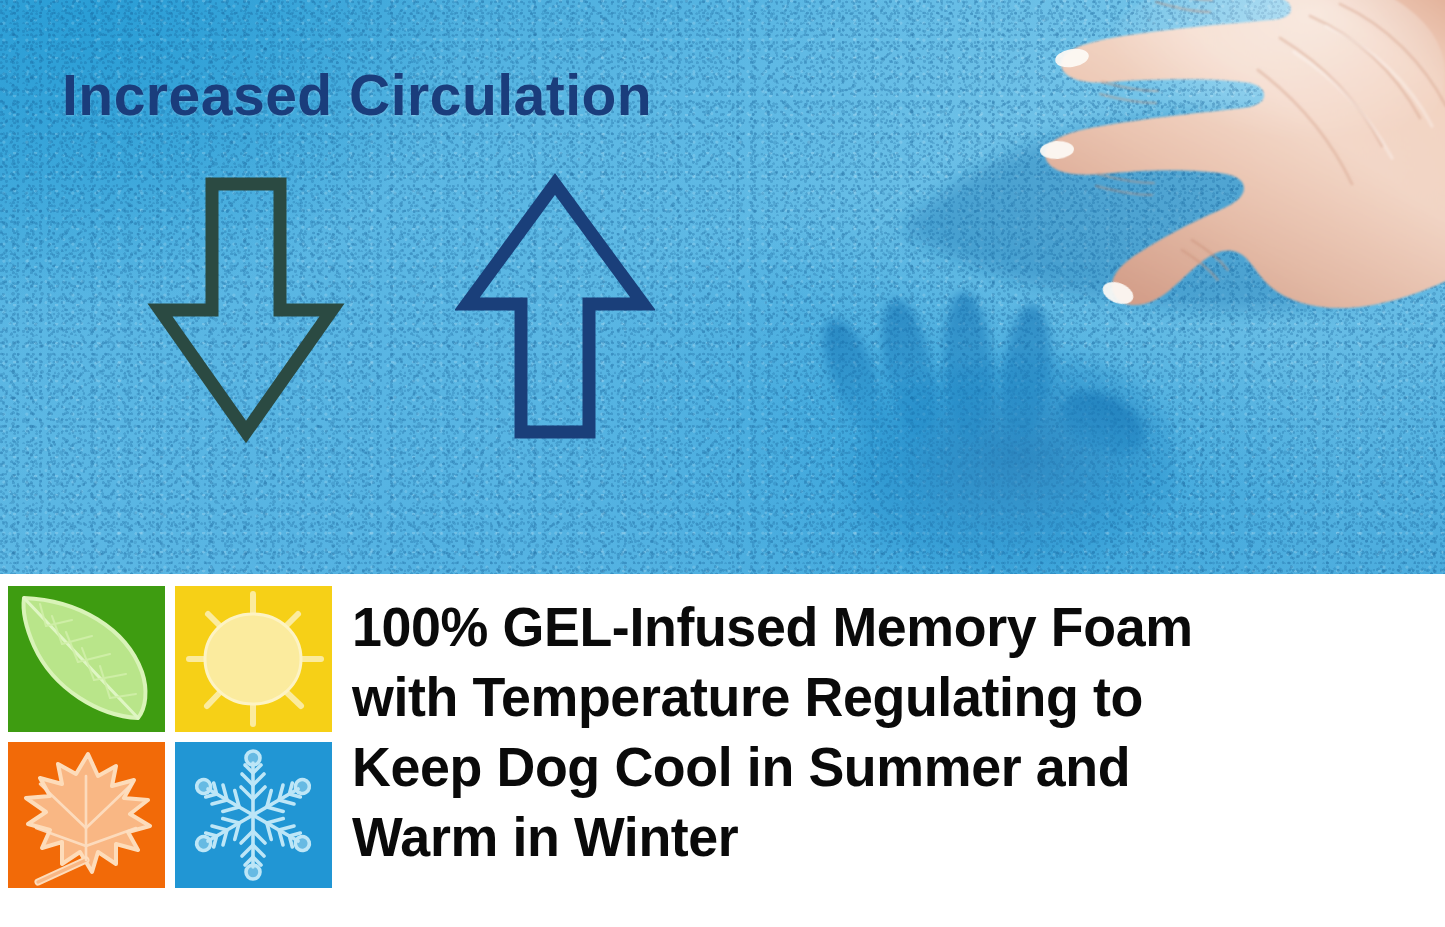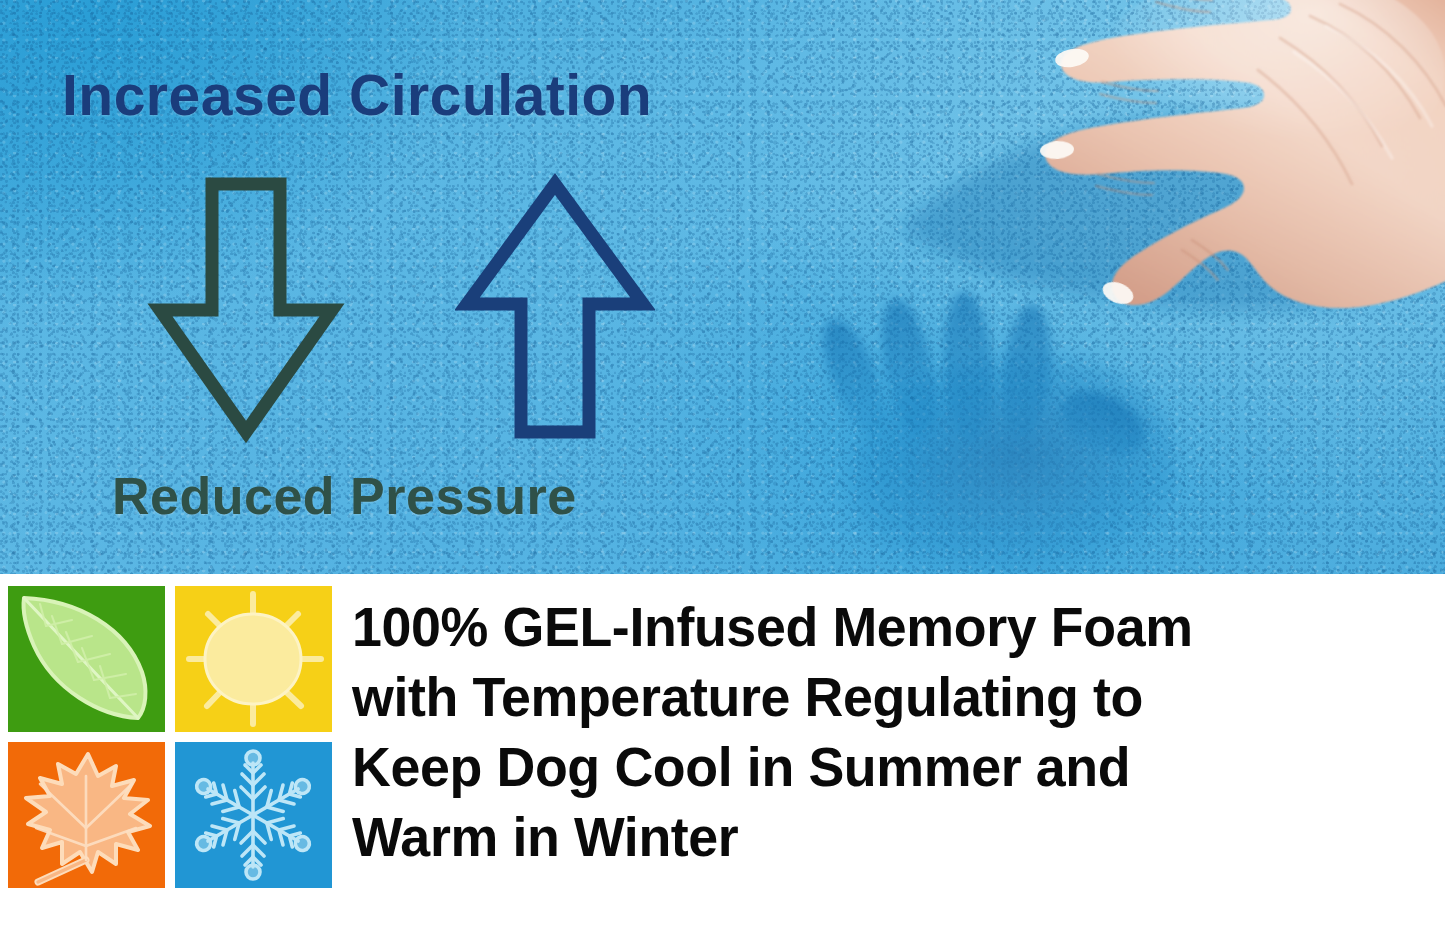--- a/index.html
+++ b/index.html
@@ -392,21 +392,20 @@
     </div>
 
     <div class="arrow arrow-up">
       <svg viewBox="0 0 200 272" xmlns="http://www.w3.org/2000/svg" aria-hidden="true">
         <path d="M100,12 L188,132 L134,132 L134,260 L66,260 L66,132 L12,132 Z" fill="none" stroke="#1a3f7a" stroke-width="13" stroke-linejoin="miter" stroke-linecap="butt"></path>
       </svg>
     </div>
 
     <div class="caption caption-top">Increased Circulation</div>
 
-    <div class="caption caption-bottom">Reduced Pressure</div>
   </div>
 
   <div class="bottom-panel">
 
     <div class="season-grid">
 
       <div class="season-tile tile-spring">
         <svg viewBox="0 0 157 146" xmlns="http://www.w3.org/2000/svg" aria-hidden="true">
           <path d="M16,12 C70,14 118,42 134,86 C140,104 138,122 130,132
                    C92,130 46,104 26,60 C19,44 14,26 16,12 Z" fill="#b9e58a" stroke="#d9f3b8" stroke-width="4" stroke-linejoin="round"></path>

